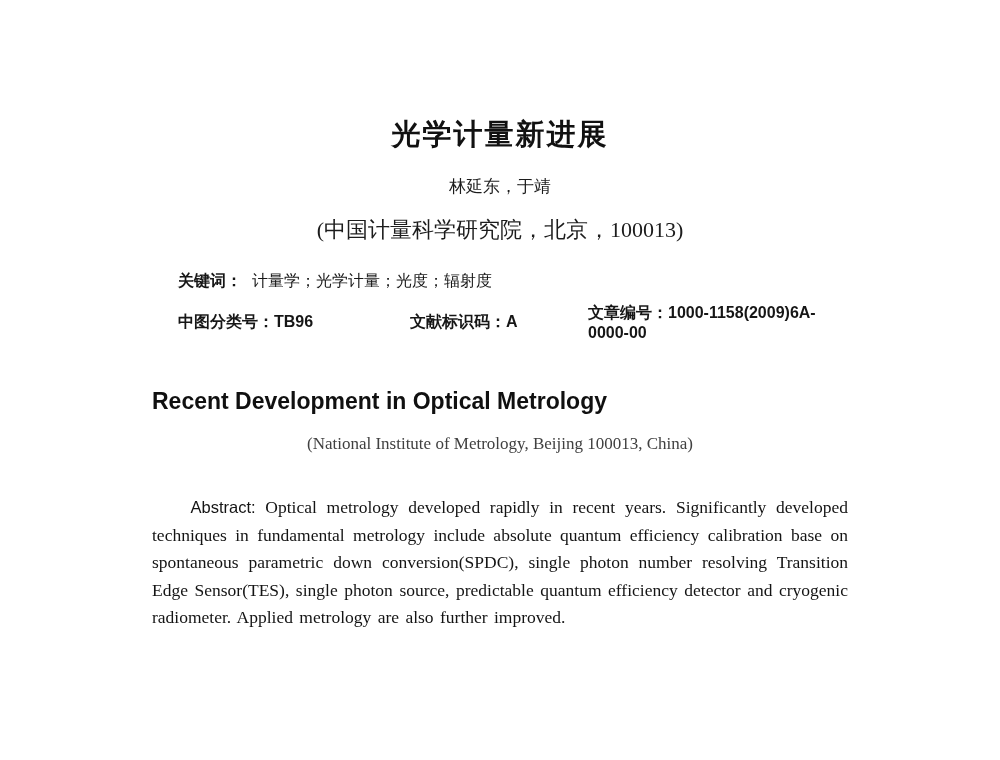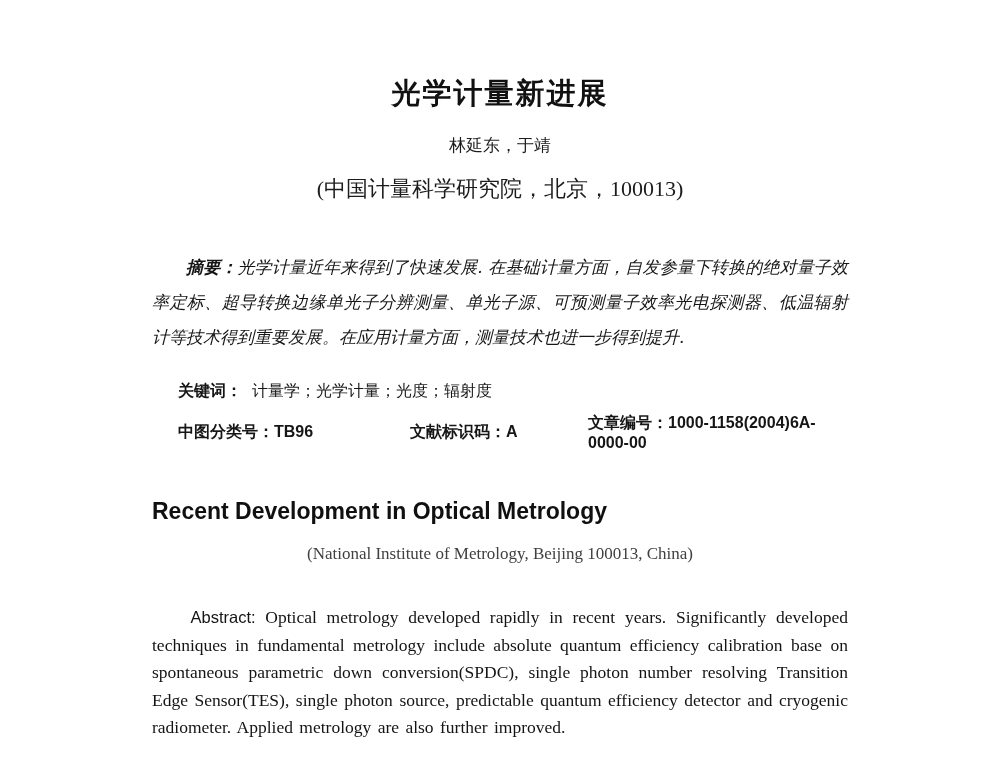--- a/index.html
+++ b/index.html
@@ -19,21 +19,21 @@
   .content {
     position: absolute;
     left: 152px;
     top: 0;
     width: 696px;
     box-sizing: border-box;
   }
 
   
   .title-cn {
-    margin-top: 74px;
+    margin-top: 115px;
     text-align: center;
     font-family: "Liberation Serif", serif;
     font-weight: 700;
     font-size: 29px;
     letter-spacing: 2px;
     color: #111;
   }
   .authors-cn {
     margin-top: 20px;
     text-align: center;
@@ -137,28 +137,27 @@
 
 <div class="page">
   <div class="content">
 
     <h1 class="title-cn">光学计量新进展</h1>
 
     <div class="authors-cn">林延东，于靖</div>
 
     <div class="affiliation-cn">(中国计量科学研究院，北京，100013)</div>
 
-    <p class="abstract-cn"><span class="label-cn">摘要：</span><span>光学计量近年来得到了快速发展. 在基础计量方面，自发参量下转换的绝对量子效率定标、超导转换边缘单光子分辨测量、单光子源、可预测量子效率光电探测器、低温辐射计等技术得到重要发展。在应用计量方面，测量技术也进一步得到提升.</span></p>
 
     <div class="keywords-line"><span class="kw-label">关键词：</span><span>计量学；光学计量；光度；辐射度</span></div>
 
     <div class="class-line">
       <span class="seg1">中图分类号：TB96</span>
       <span class="seg2">文献标识码：A</span>
-      <span class="seg3">文章编号：1000-1158(2004)6A-0000-00</span>
+      <span class="seg3">文章编号：1000-1158(2009)6A-0000-00</span>
     </div>
 
     <h2 class="title-en">Recent Development in Optical Metrology</h2>
 
 
     <div class="affiliation-en">(National Institute of Metrology, Beijing 100013, China)</div>
 
     <p class="abstract-en"><span class="label-en">Abstract:</span>&nbsp;<span>Optical metrology developed rapidly in recent years. Significantly developed techniques in fundamental metrology include absolute quantum efficiency calibration base on spontaneous parametric down conversion(SPDC), single photon number resolving Transition Edge Sensor(TES), single photon source, predictable quantum efficiency detector and cryogenic radiometer.  Applied metrology are also further improved.</span></p>
 
   </div>

